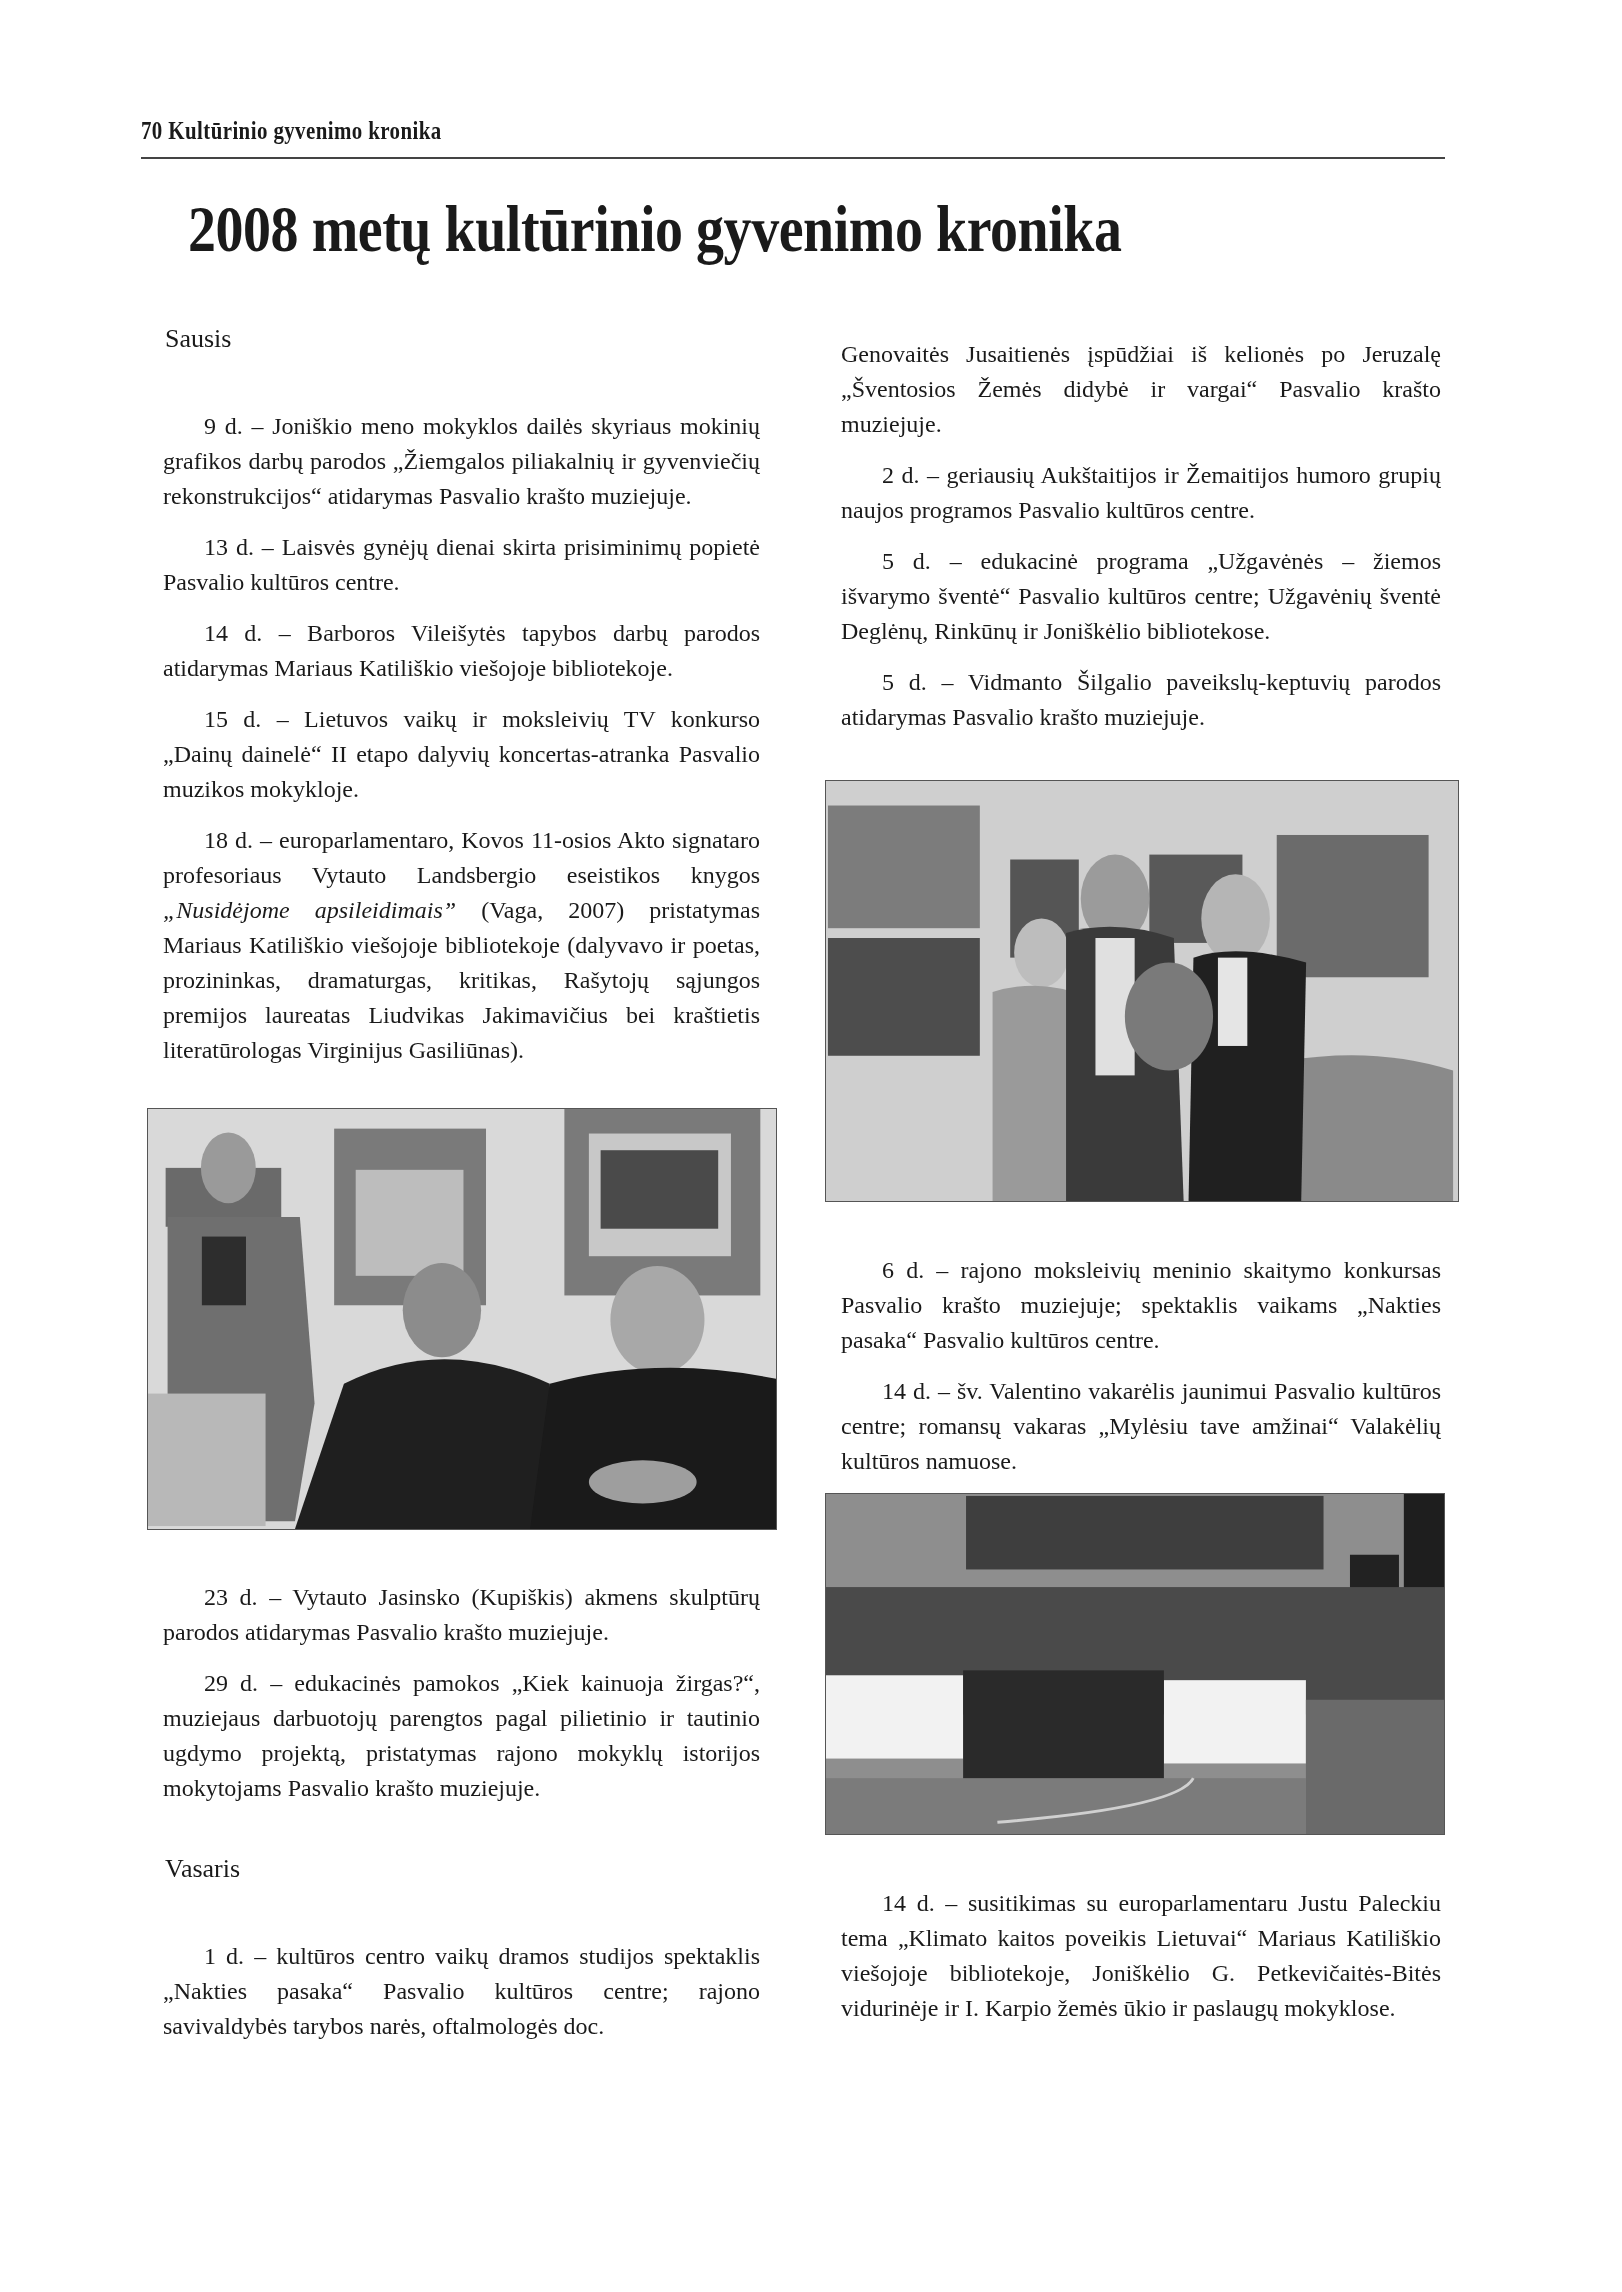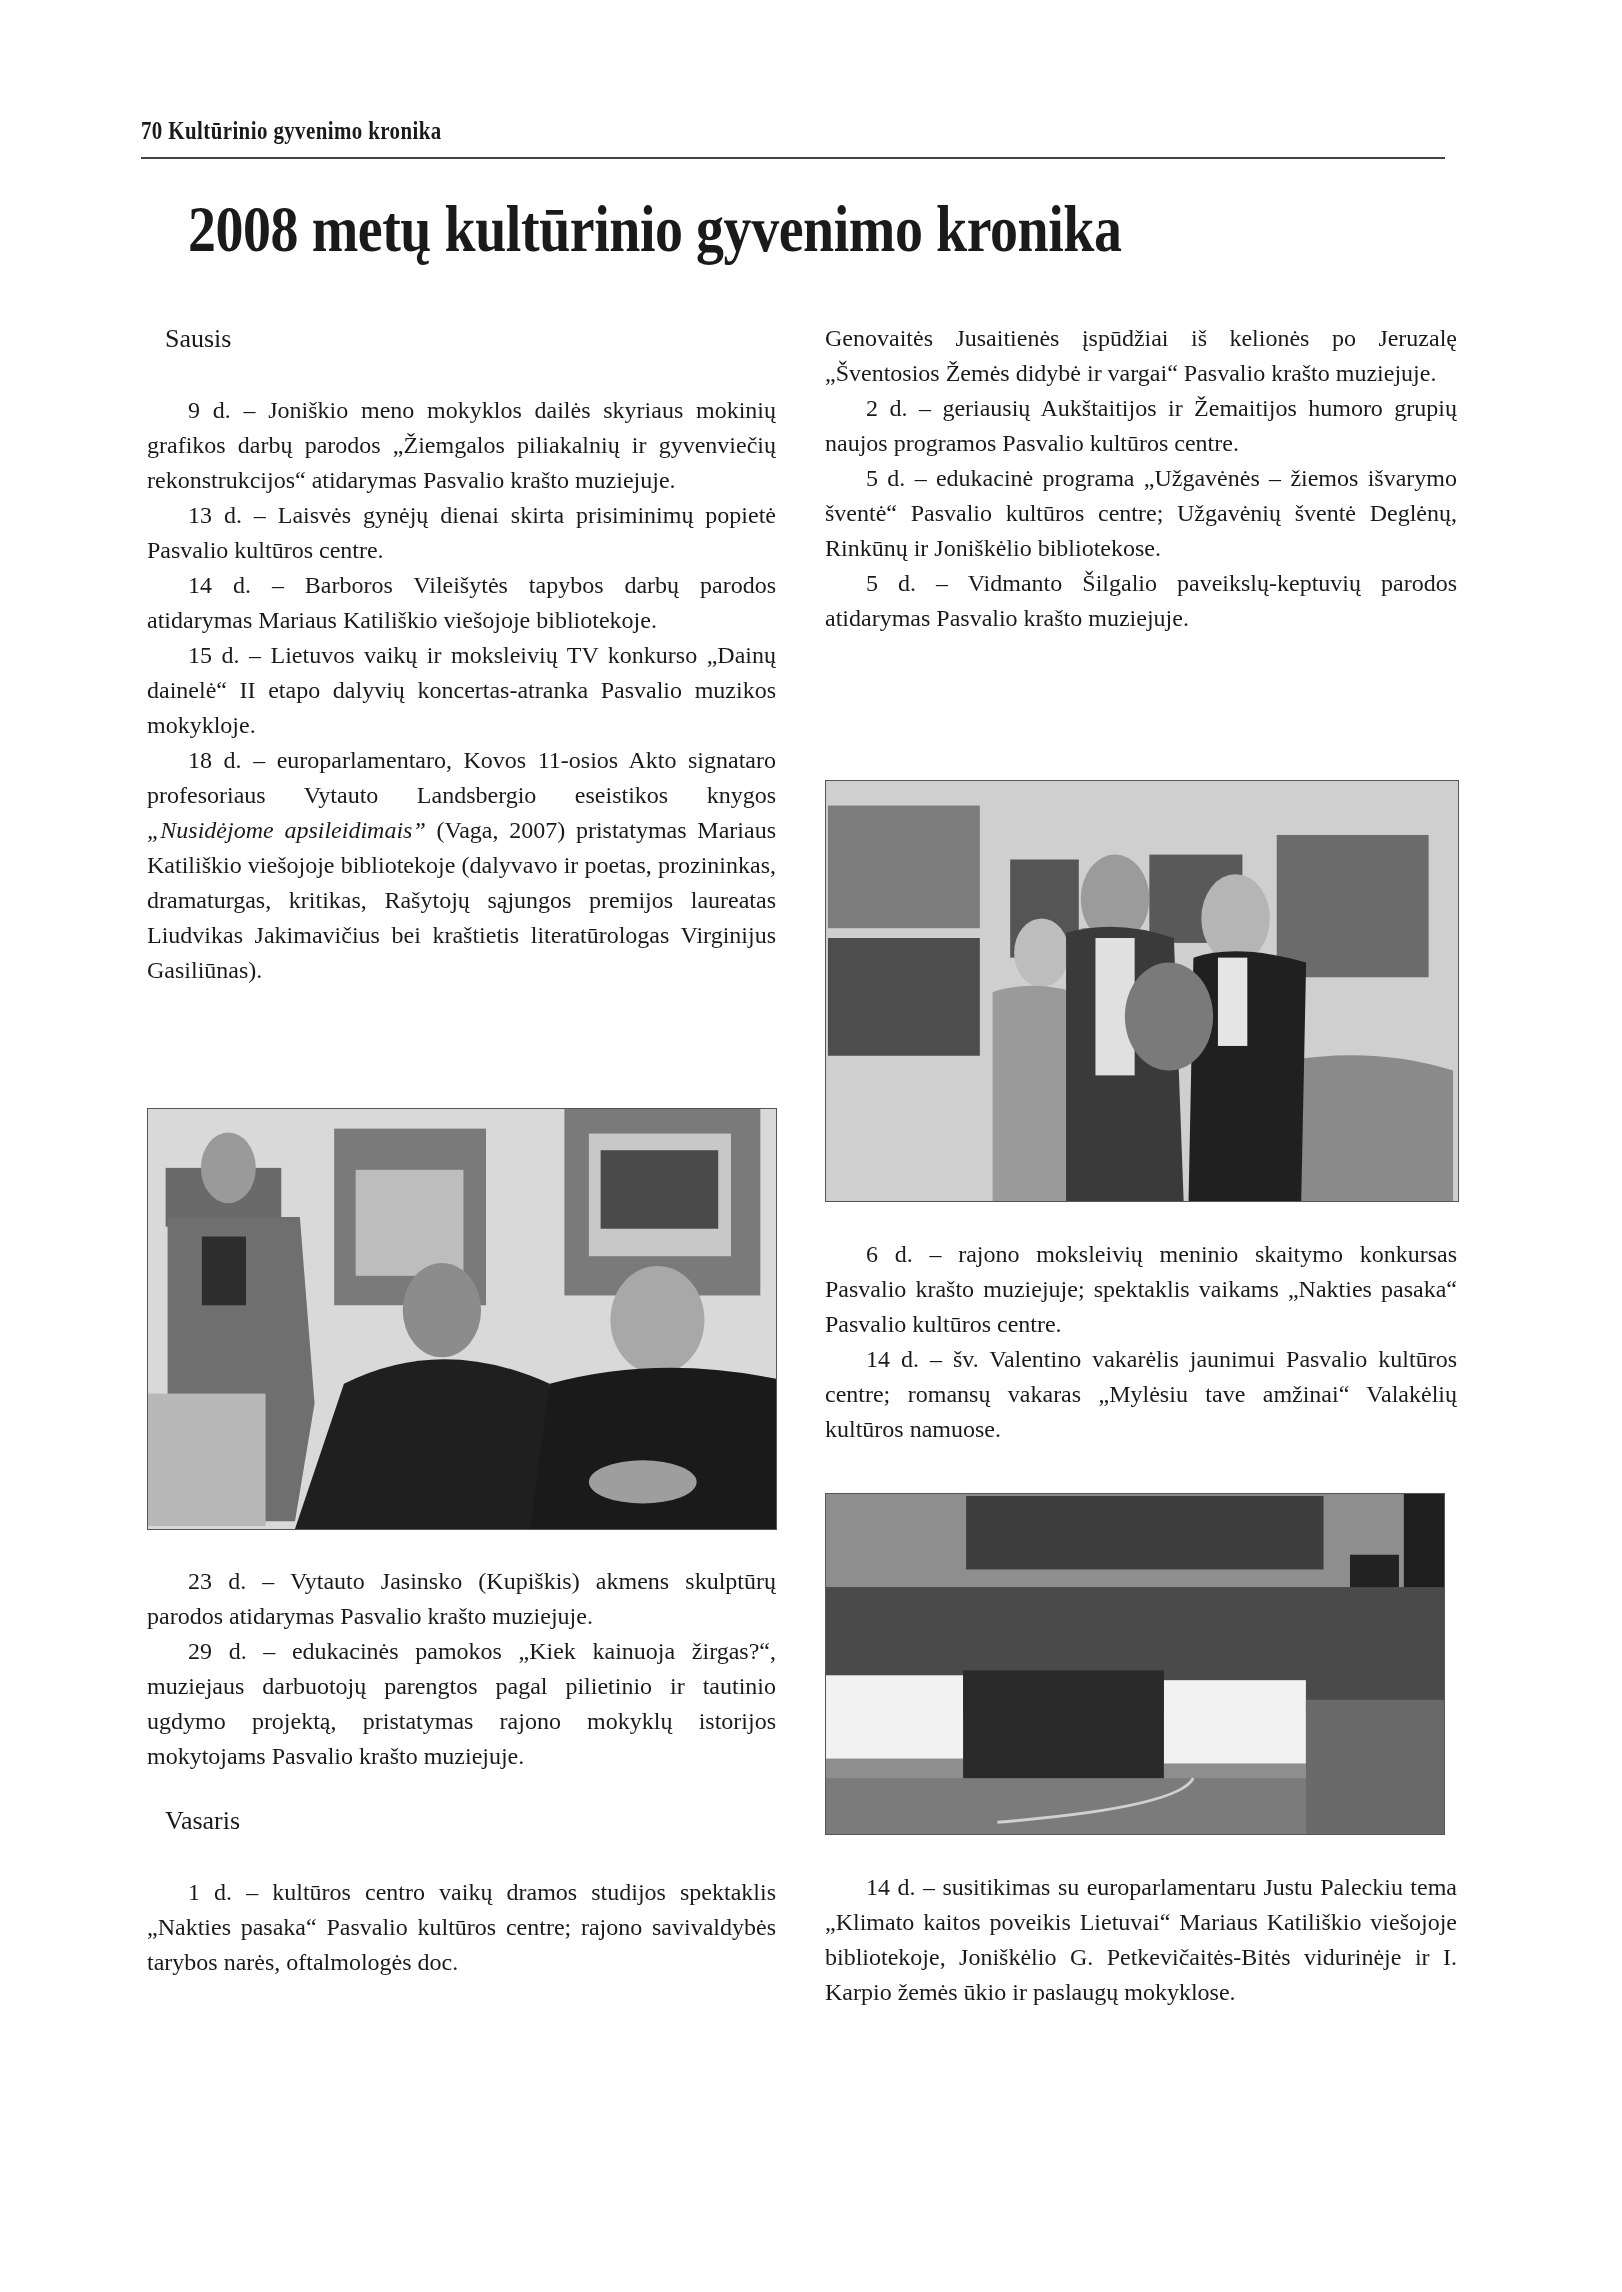--- a/index.html
+++ b/index.html
@@ -7,21 +7,21 @@
          font-family: "Liberation Serif", "DejaVu Serif", serif; color: #1a1a1a; }
   .running-head { position: absolute; left: 141px; top: 116px; font-size: 25.5px; font-weight: bold;
                   letter-spacing: 0.5px; transform: scaleX(0.82); transform-origin: left top; white-space: nowrap; }
   .head-rule { position: absolute; left: 141px; top: 157px; width: 1304px; height: 2px; background: #444; }
   .title { position: absolute; left: 188px; top: 192px; font-size: 65px; font-weight: bold; white-space: nowrap;
            transform: scaleX(0.86); transform-origin: left top; letter-spacing: -0.5px; }
   .col { position: absolute; font-size: 24px; line-height: 35px; text-align: justify; }
   .col-left { left: 147px; width: 629px; }
   .col-right { left: 825px; width: 632px; }
   .month { font-weight: normal; font-size: 26px; margin: 0 0 0 18px; }
-  .entry { margin: 0; text-indent: 41px; }
+  .entry { margin: 16px; text-indent: 41px; }
   .entry.cont { text-indent: 0; }
   .entry .it { font-style: italic; }
   .photo { position: absolute; background: #8a8a8a; overflow: hidden; border: 1px solid #555; }
   .photo svg { display: block; width: 100%; height: 100%; }
 </style>
 </head>
 <body>
 
 <div class="running-head">70 Kultūrinio gyvenimo kronika</div>
 <div class="head-rule"></div>

